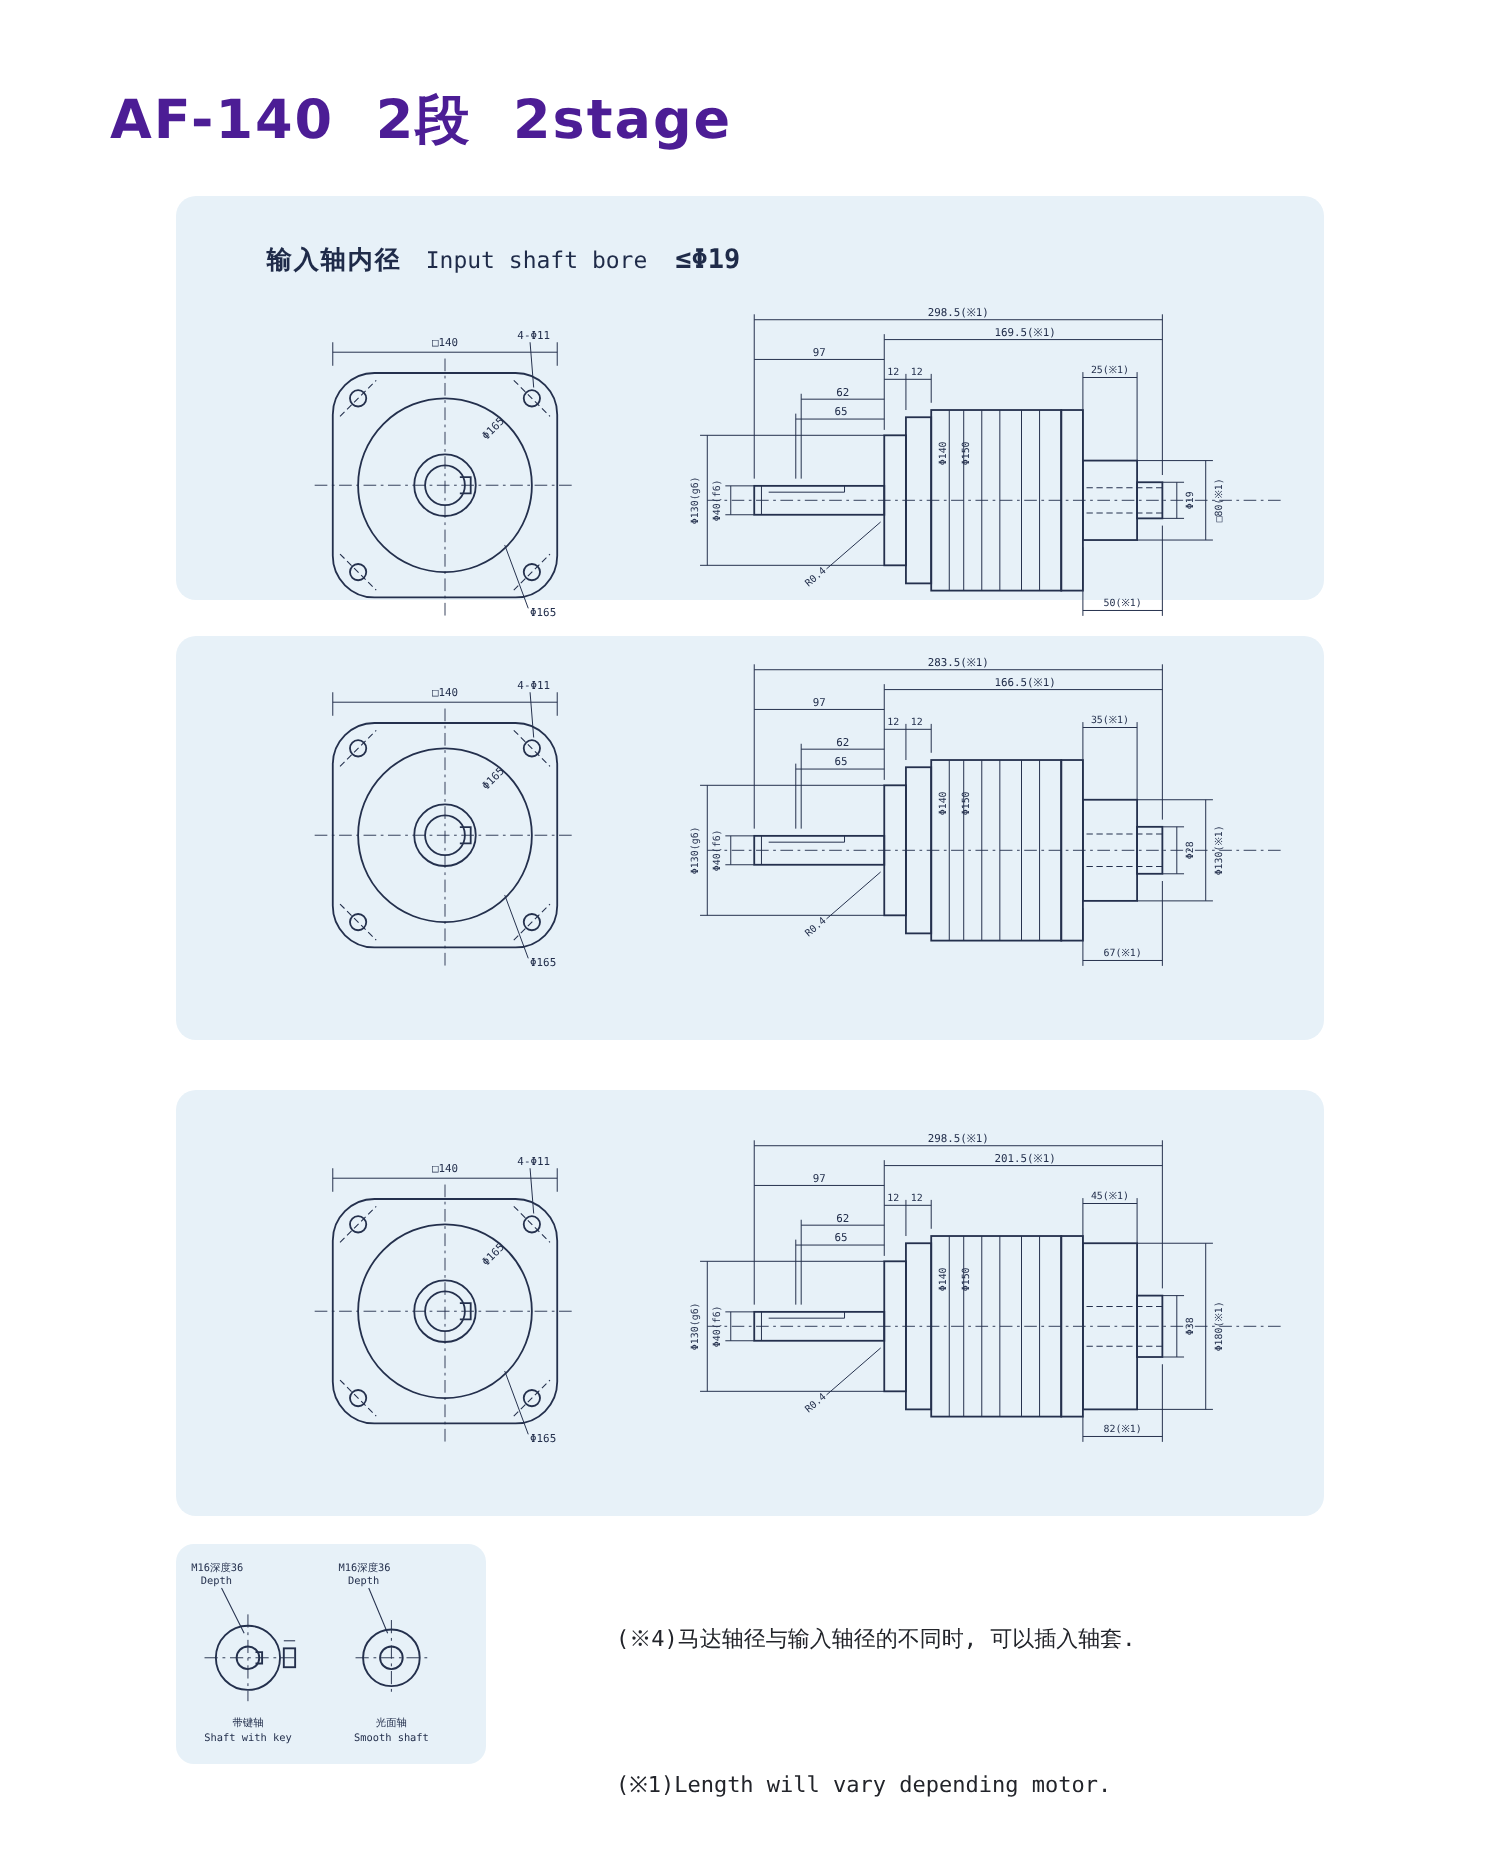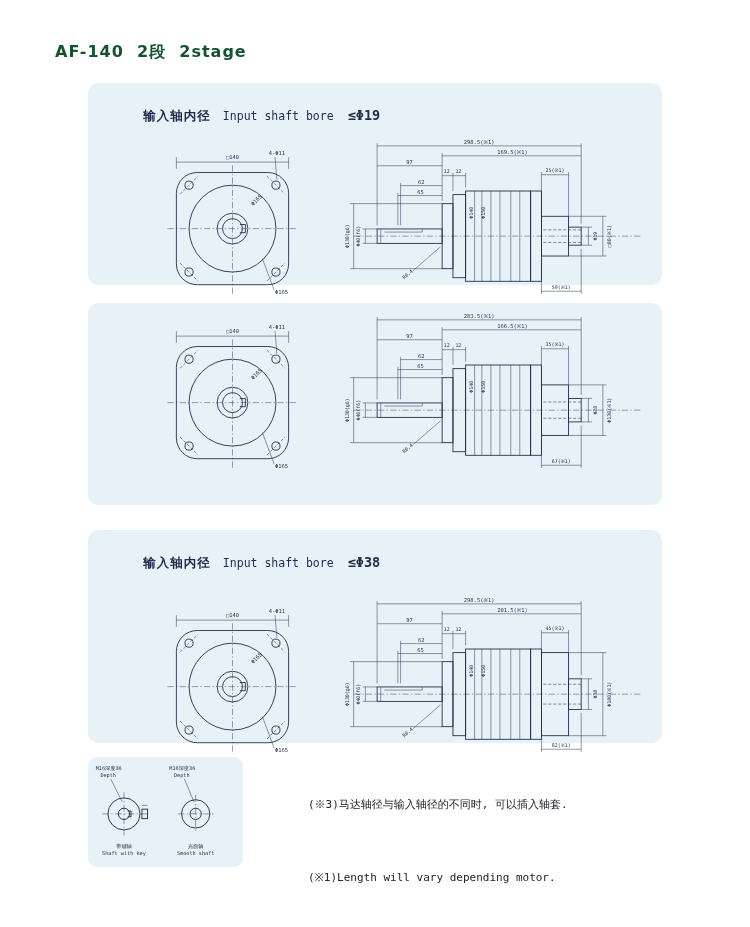--- a/index.html
+++ b/index.html
@@ -1,27 +1,27 @@
 <!DOCTYPE html>
 <html><head>
 <meta charset="utf-8">
 <style>
   * { margin:0; padding:0; box-sizing:border-box; }
   html,body { width:750px; height:927px; background:#ffffff; overflow:hidden; }
   body { font-family:"DejaVu Sans Mono", monospace; color:#1f2b49; position:relative; }
   .page { padding:34px 88px 0 88px; }
   .title {
     font-family:"DejaVu Sans","Liberation Sans",sans-serif;
-    font-size:16px; font-weight:bold; color:#14532d;
+    font-size:27px; font-weight:bold; color:#4c1d95;
     letter-spacing:1px; white-space:pre;
     margin:8px 0 20px -33px;
   }
   .panel {
     background:#e7f1f8; border-radius:10px;
-    width:574px; padding:10px 12px 6px 12px;
+    width:574px; padding:10px 12px 6px 2px;
   }
   .panel.p1, .panel.p2 { height:202px; }
   .panel.p1 { margin-bottom:18px; }
   .panel.p2 { margin-bottom:25px; }
   .panel.p3 { height:213px; margin-bottom:14px; }
   .panel-header { font-size:12px; font-weight:bold; white-space:pre; }
   .hd-cn { font-size:12.5px; letter-spacing:1px; }
   .hd-en { font-weight:normal; margin-left:12px; font-size:11.5px; }
   .hd-bore { margin-left:14px; font-size:13.5px; }
   .panel-body { display:flex; align-items:flex-end; height:calc(100% - 22px); }
@@ -281,23 +281,20 @@
           <line class="th" x1="222" y1="173" x2="266" y2="173"></line>
           <text class="t t5" x="244" y="170.5" text-anchor="middle">67(※1)</text>
           <line class="th" x1="80" y1="150" x2="110" y2="124"></line>
           <text class="t t5" transform="translate(70,160) rotate(-40)">R0.4</text>
         </g>
       </svg>
     </div>
   </section>
 
   <section class="panel p3">
-    <div class="panel-header">
-      <span class="hd-cn">输入轴内径</span><span class="hd-en">Input shaft bore</span><span class="hd-bore">≤Φ38</span>
-    </div>
     <div class="panel-body">
 
       <svg class="front-view" width="181" height="156" viewBox="0 0 200 172">
         <g>
           <line class="th" x1="38" y1="16.5" x2="162" y2="16.5"></line>
           <line class="th" x1="38" y1="24" x2="38" y2="11"></line>
           <line class="th" x1="162" y1="24" x2="162" y2="11"></line>
           <text class="t" x="100" y="13" text-anchor="middle">□140</text>
         </g>
         <rect class="ln" x="38" y="28" width="124" height="124" rx="23"></rect>
@@ -431,19 +428,19 @@
           <line class="cl" x1="112" y1="36" x2="112" y2="76"></line>
           <circle class="ln" cx="112" cy="56" r="15"></circle>
           <circle class="ln" cx="112" cy="56" r="6"></circle>
           <text class="t t5" x="112" y="92" text-anchor="middle">光面轴</text>
           <text class="t t5" x="112" y="100" text-anchor="middle">Smooth shaft</text>
         </g>
       </svg>
     </section>
 
     <div class="notes">
-      <div class="note-line note-cn2">(※3)马达轴径与输入轴径的不同时, 可以插入轴套.</div>
+      <div class="note-line note-cn2">(※4)马达轴径与输入轴径的不同时, 可以插入轴套.</div>
       <div class="note-line note-en1">(※1)Length will vary depending motor.</div>
       
     </div>
   </div>
 
 </div>
 
 </body></html>

